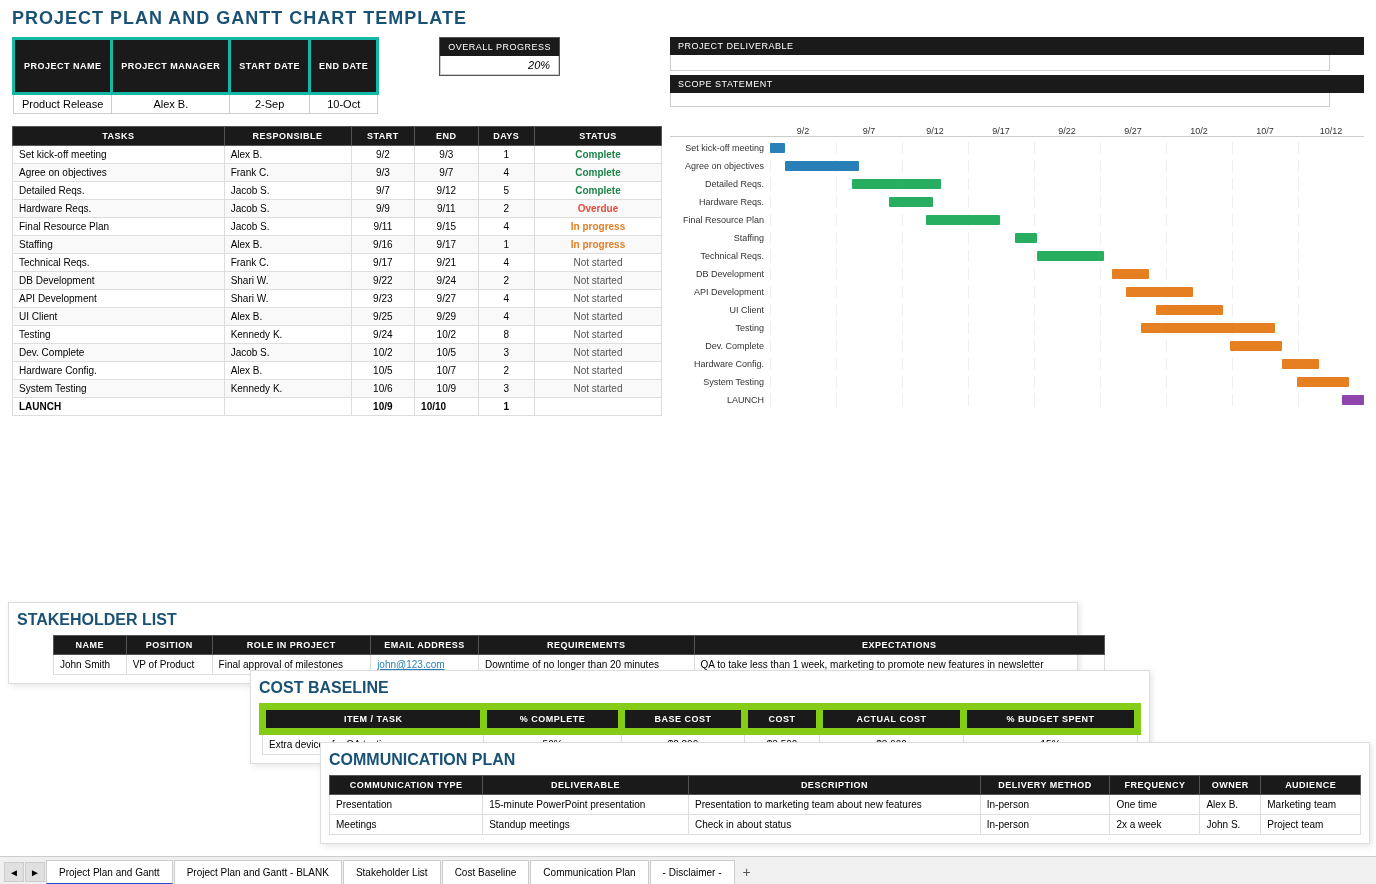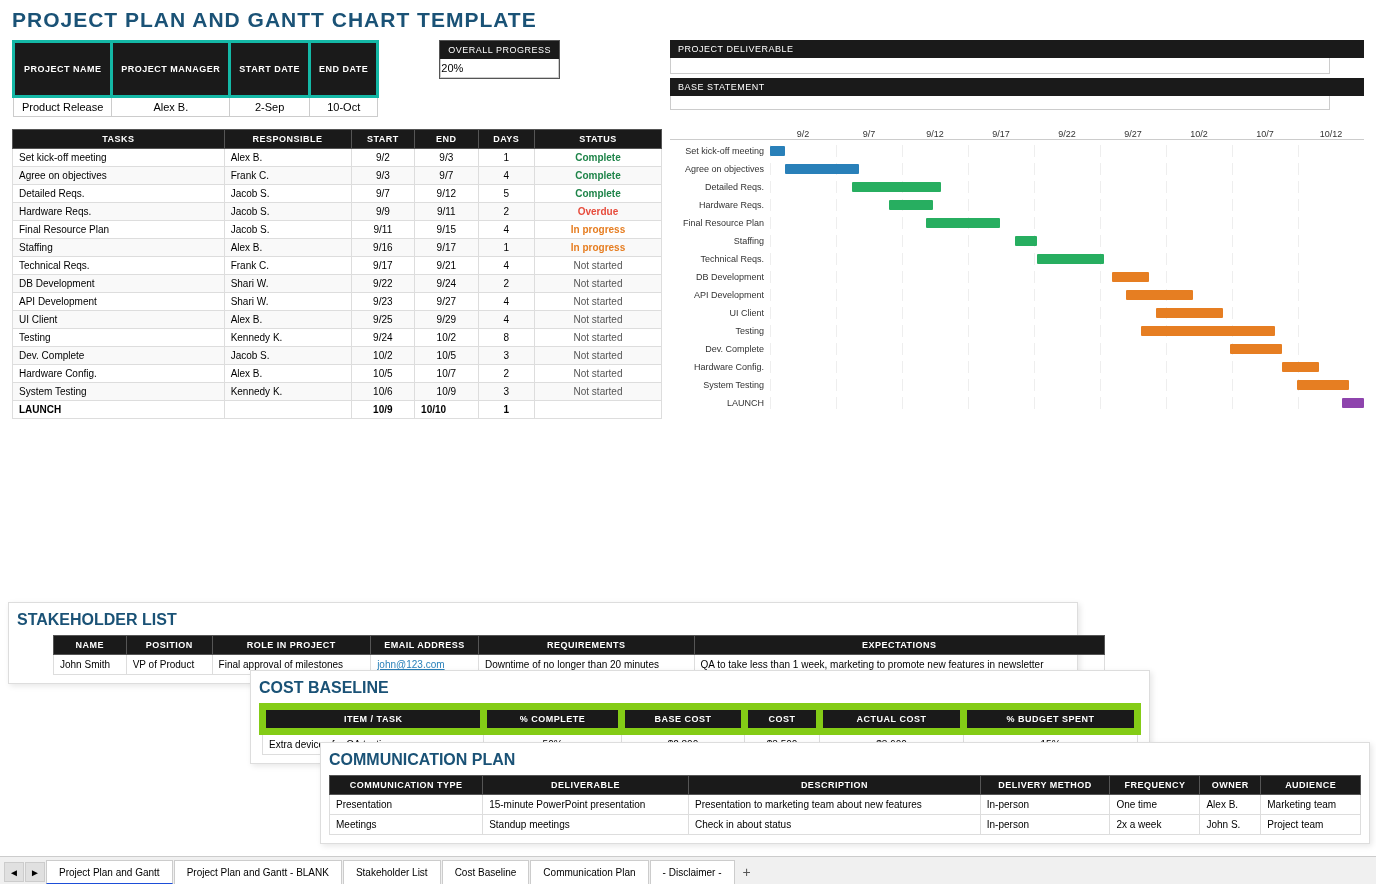--- a/index.html
+++ b/index.html
@@ -2,31 +2,31 @@
 <html><head>
   <meta charset="utf-8">
   <style>
     * { margin: 0; padding: 0; box-sizing: border-box; }
     body { font-family: Arial, sans-serif; font-size: 11px; background: #fff; overflow: hidden; }
     
     .main-container { width: 1376px; height: 884px; background: #fff; overflow: hidden; position: relative; }
     
     
     .top-section { padding: 8px 12px 4px 12px; }
-    .page-title { font-size: 21px; font-weight: bold; color: #1a5276; letter-spacing: 1px; margin-bottom: 8px; }
+    .page-title { font-size: 18px; font-weight: bold; color: #1a5276; letter-spacing: 1px; margin-bottom: 8px; }
     
     .project-info-row { display: flex; align-items: flex-start; gap: 20px; margin-bottom: 8px; }
     
     .project-meta-table { border-collapse: collapse; }
     .project-meta-table th { background: #1a1a1a; color: #fff; font-size: 9px; text-align: center; padding: 21px 8px; border: 3px solid #14b8a6; letter-spacing: 0.5px; }
     .project-meta-table td { text-align: center; padding: 3px 8px; border: 1px solid #ccc; font-size: 11px; }
     
     .progress-box { border: 1px solid #555; }
     .progress-header { background: #1a1a1a; color: #fff; font-size: 9px; text-align: center; padding: 4px 8px; letter-spacing: 0.5px; }
-    .progress-value { text-align: left; padding: 3px 0; font-size: 11px; border: 1px solid #ccc; border-top: none; }
+    .progress-value { text-align: right; padding: 3px 8px; font-size: 11px; border: 1px solid #ccc; border-top: none; font-style: italic; }
     
     .right-boxes { margin-left: 40px; flex: 1; }
     .deliverable-box { margin-bottom: 4px; }
     .box-header-dark { background: #1a1a1a; color: #fff; font-size: 9px; padding: 4px 8px; letter-spacing: 0.5px; }
     .box-content { border: 1px solid #ccc; border-top: none; min-height: 18px; padding: 3px 8px; }
     
     
     .content-area { display: flex; padding: 0 12px; gap: 8px; }
     
     
@@ -117,21 +117,21 @@
       </div>
 
       <div style="width:30px"></div>
 
       <div class="right-boxes">
         <div class="deliverable-box">
           <div class="box-header-dark">PROJECT DELIVERABLE</div>
           <div class="box-content" style="width: 660px; min-height: 16px;"></div>
         </div>
         <div class="deliverable-box">
-          <div class="box-header-dark">BASE STATEMENT</div>
+          <div class="box-header-dark">SCOPE STATEMENT</div>
           <div class="box-content" style="width: 660px; min-height: 14px;"></div>
         </div>
       </div>
     </div>
   </div>
 
   <div class="content-area">
 
     <div class="tasks-section">
       <table class="tasks-table">

